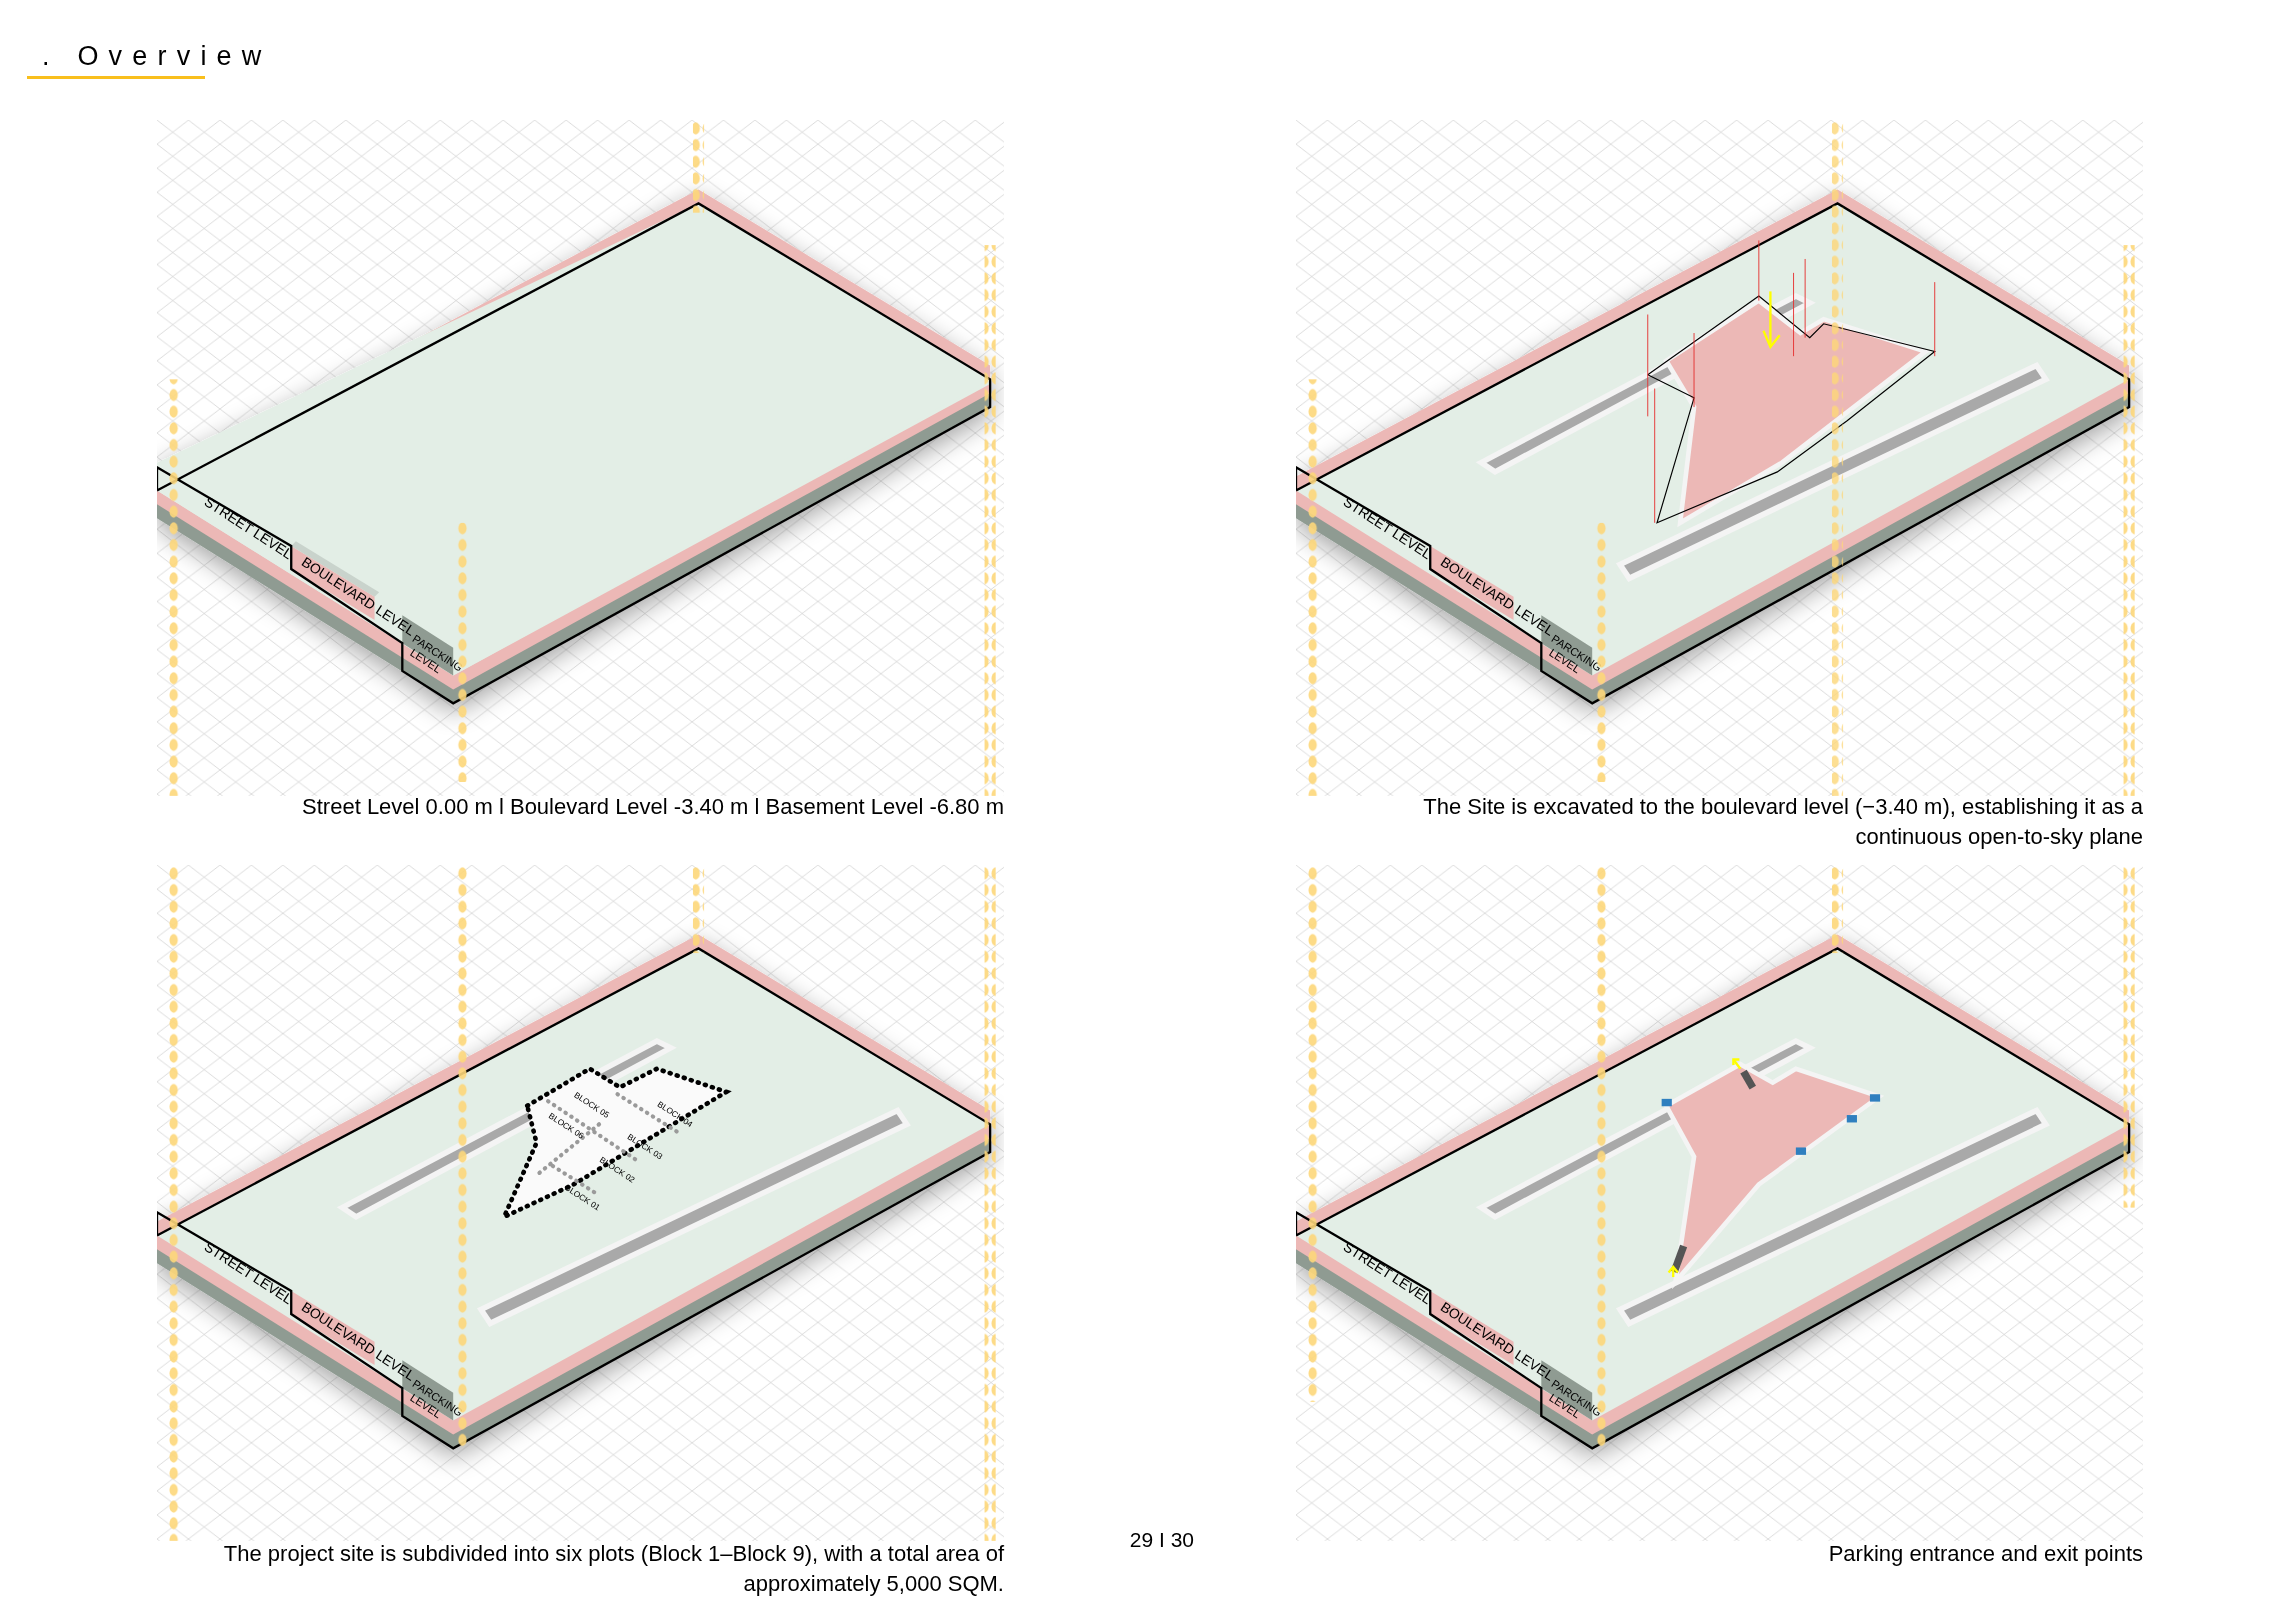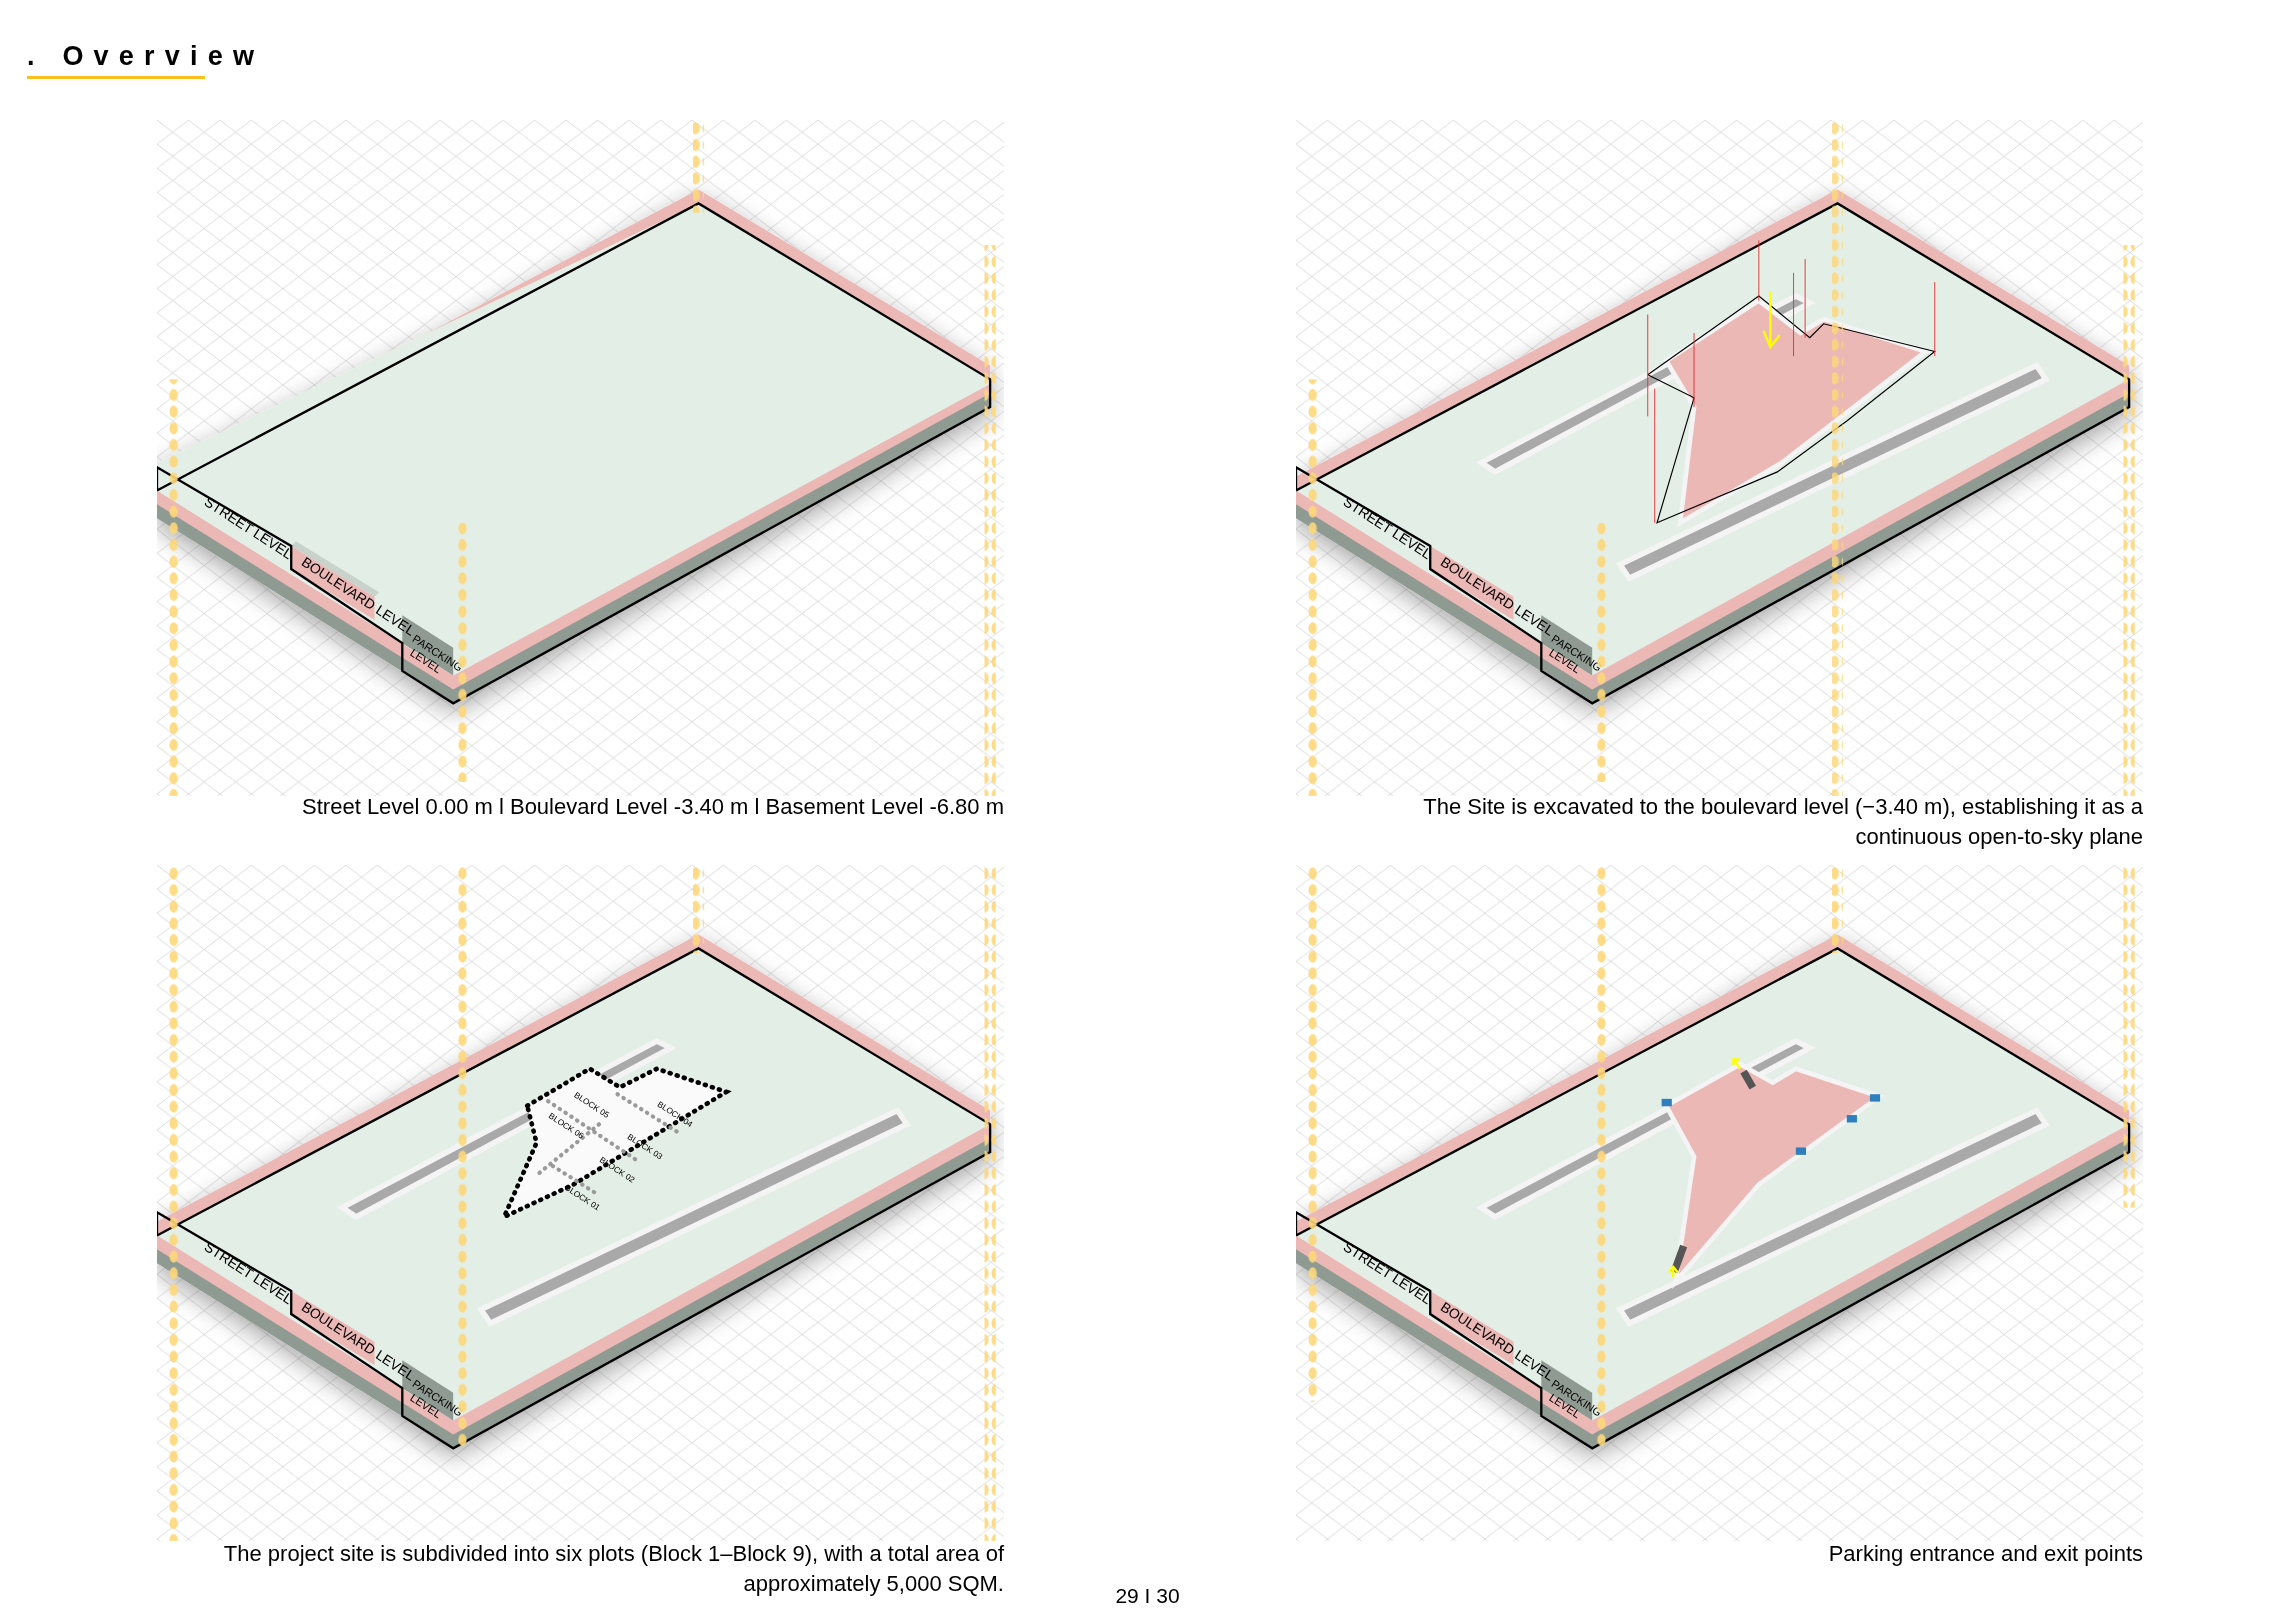--- a/index.html
+++ b/index.html
@@ -1,21 +1,21 @@
 <!DOCTYPE html>
 <html style="font-size:7.4px"><head>
 <meta charset="utf-8">
 <style>
   html,body{margin:0;padding:0;background:#ffffff;}
   body{width:2295px;height:1623px;position:relative;overflow:hidden;font-family:"Liberation Sans",sans-serif;color:#000;}
-  .title{position:absolute;left:27px;top:43px;font-size:27px;letter-spacing:10.2px;line-height:1;font-weight:bold;}
+  .title{position:absolute;left:42px;top:43px;font-size:27px;letter-spacing:10.2px;line-height:1;}
   .title-underline{position:absolute;left:27px;top:76px;width:178px;height:2.8px;background:#f9bf1c;}
   .panel{position:absolute;}
   .caption{position:absolute;text-align:right;font-size:22px;line-height:30px;font-family:"Liberation Sans",sans-serif;}
-  .page-num{position:absolute;left:1101px;top:1584px;width:93px;text-align:center;font-size:21px;}
+  .page-num{position:absolute;left:1101px;top:1528px;width:93px;text-align:right;font-size:21px;}
   svg text{font-family:"Liberation Sans",sans-serif;}
 </style>
 </head>
 <body>
 
 <div class="title">. Overview</div>
 <div class="title-underline"></div>
 
 <svg width="0" height="0" style="position:absolute">
   <defs>

